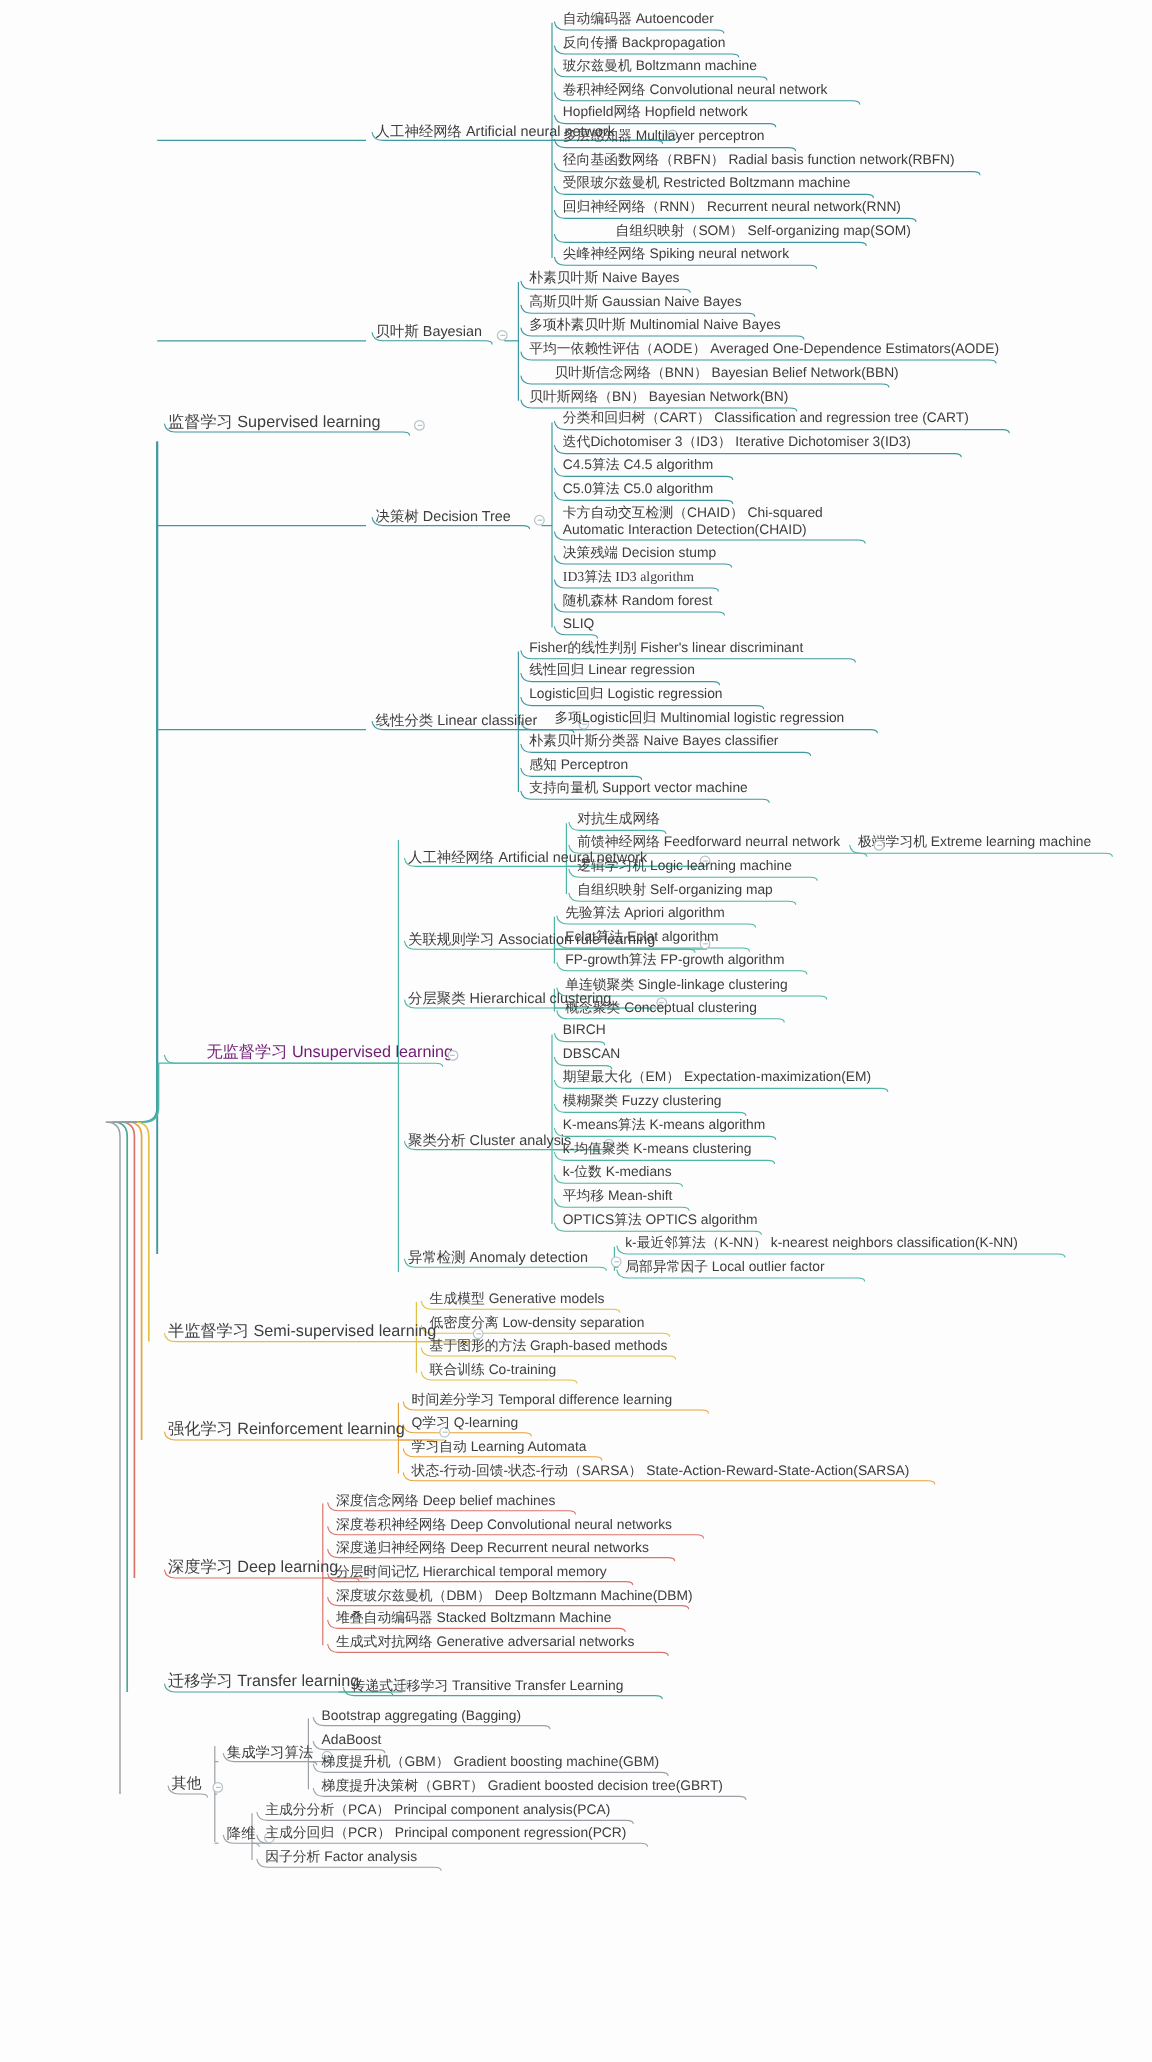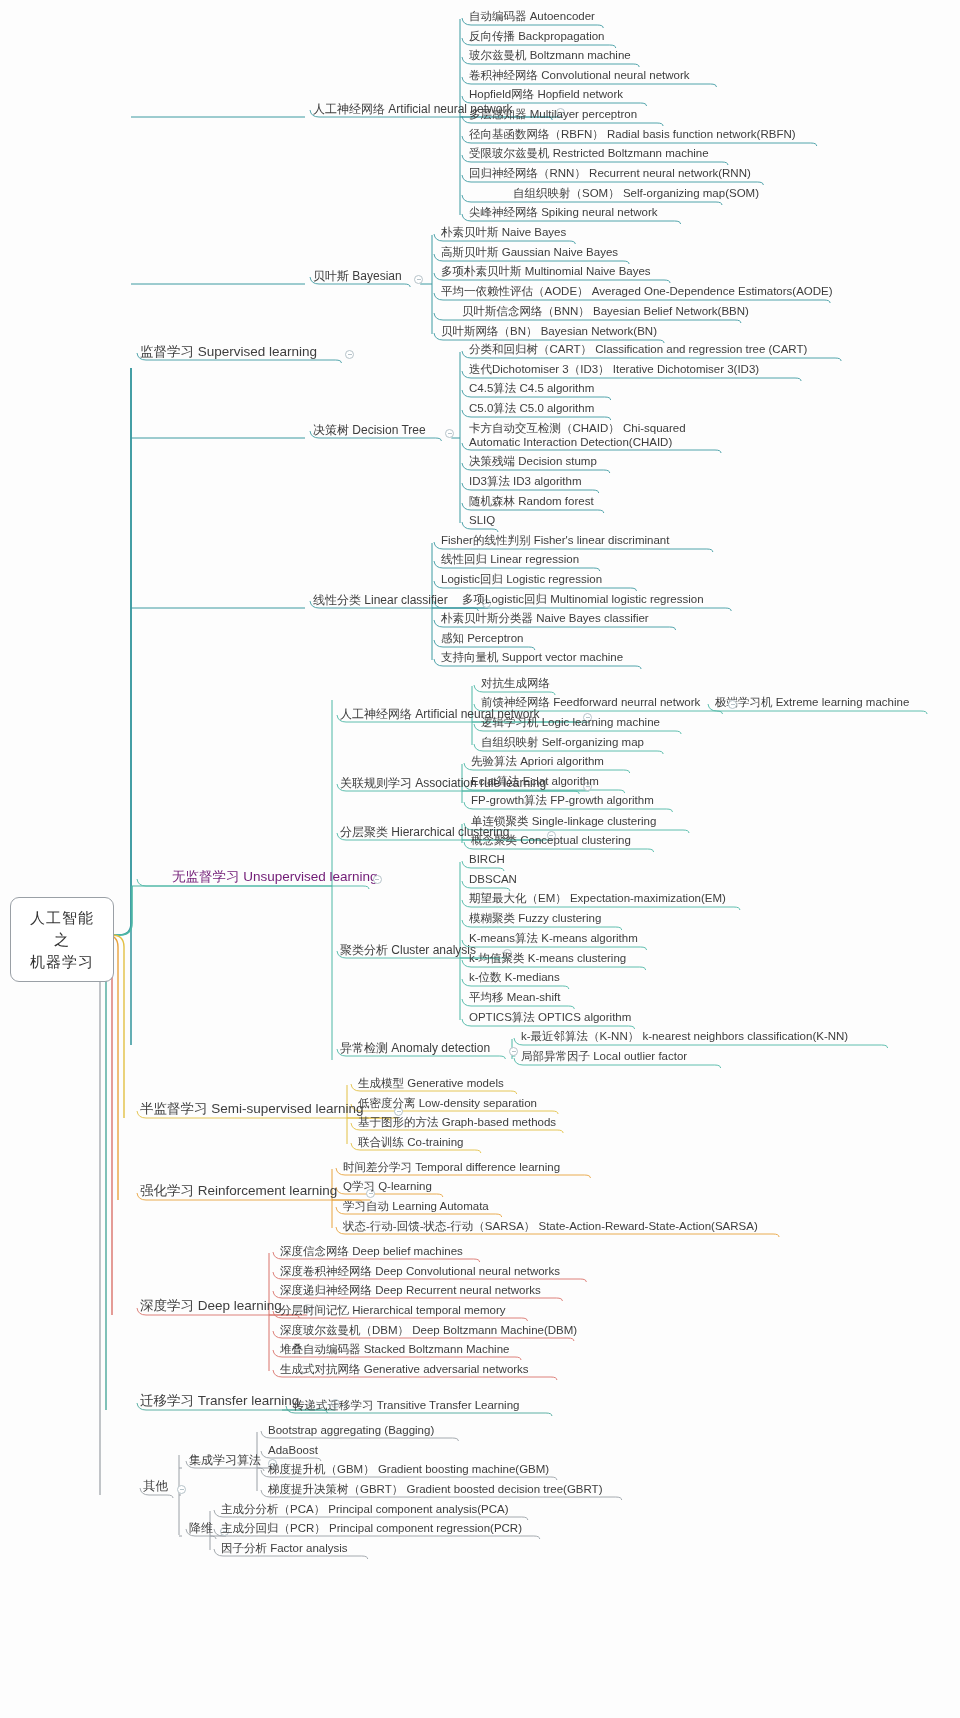--- a/index.html
+++ b/index.html
@@ -213,25 +213,20 @@
       <path d="M261,1470 Q262,1477 270,1477 L550.8199999999999,1477 Q556.8199999999999,1477 556.8199999999999,1480" fill="none" stroke="#9aa0a6" stroke-width="0.9"></path>
       <path d="M261,1490 Q262,1497 270,1497 L615.6800000000001,1497 Q621.6800000000001,1497 621.6800000000001,1500" fill="none" stroke="#9aa0a6" stroke-width="0.9"></path>
       <path d="M186,1529 Q187,1536 195,1536 L210,1536 Q216,1536 216,1539" fill="none" stroke="#9aa0a6" stroke-width="0.9"></path>
       <path d="M179,1536 L182,1536 Q182,1536 182,1536 L182,1536" fill="none" stroke="#9aa0a6" stroke-width="1"></path>
       <path d="M210,1511 L210,1550" fill="none" stroke="#9aa0a6" stroke-width="1"></path>
       <path d="M226,1536 L210,1536 Q210,1536 210,1536 L210,1536" fill="none" stroke="#9aa0a6" stroke-width="1"></path>
       <path d="M214,1510 Q215,1517 223,1517 L521.76,1517 Q527.76,1517 527.76,1520" fill="none" stroke="#9aa0a6" stroke-width="0.9"></path>
       <path d="M214,1529 Q215,1536 223,1536 L533.72,1536 Q539.72,1536 539.72,1539" fill="none" stroke="#9aa0a6" stroke-width="0.9"></path>
       <path d="M214,1549 Q215,1556 223,1556 L361.68000000000006,1556 Q367.68000000000006,1556 367.68000000000006,1559" fill="none" stroke="#9aa0a6" stroke-width="0.9"></path>
     </svg>
-  <div id="root-node" style="left: 10px; top: 897px; width: 104px; border-color: rgb(154, 160, 166);">
-      <div>人工智能</div>
-      <div>之</div>
-      <div>机器学习</div>
-    </div>
   <div id="nodes-layer">
       <div class="node lv1" style="left: 137px; top: 343px; color: rgb(61, 61, 61);">监督学习 Supervised learning</div>
       <div class="toggle" style="left: 345.4px; top: 350px;"></div>
       <div class="node lv2" style="left: 310px; top: 101px; color: rgb(61, 61, 61);">人工神经网络 Artificial neural network</div>
       <div class="toggle" style="left: 556.24px; top: 108px;"></div>
       <div class="node lv3" style="left: 466px; top: 8px; color: rgb(61, 61, 61);">自动编码器 Autoencoder</div>
       <div class="node lv3" style="left: 466px; top: 28px; color: rgb(61, 61, 61);">反向传播 Backpropagation</div>
       <div class="node lv3" style="left: 466px; top: 47px; color: rgb(61, 61, 61);">玻尔兹曼机 Boltzmann machine</div>
       <div class="node lv3" style="left: 466px; top: 67px; color: rgb(61, 61, 61);">卷积神经网络 Convolutional neural network</div>
       <div class="node lv3" style="left: 466px; top: 86px; color: rgb(61, 61, 61);">Hopfield网络 Hopfield network</div>
@@ -250,21 +245,21 @@
       <div class="node lv3" style="left: 438px; top: 303px; color: rgb(61, 61, 61); margin-left: 21px;">贝叶斯信念网络（BNN） Bayesian Belief Network(BBN)</div>
       <div class="node lv3" style="left: 438px; top: 323px; color: rgb(61, 61, 61);">贝叶斯网络（BN） Bayesian Network(BN)</div>
       <div class="node lv2" style="left: 310px; top: 422px; color: rgb(61, 61, 61);">决策树 Decision Tree</div>
       <div class="toggle" style="left: 445.36px; top: 429px;"></div>
       <div class="node lv3" style="left: 466px; top: 341px; color: rgb(61, 61, 61);">分类和回归树（CART） Classification and regression tree (CART)</div>
       <div class="node lv3" style="left: 466px; top: 361px; color: rgb(61, 61, 61);">迭代Dichotomiser 3（ID3） Iterative Dichotomiser 3(ID3)</div>
       <div class="node lv3" style="left: 466px; top: 380px; color: rgb(61, 61, 61);">C4.5算法 C4.5 algorithm</div>
       <div class="node lv3" style="left: 466px; top: 400px; color: rgb(61, 61, 61);">C5.0算法 C5.0 algorithm</div>
       <div class="node lv3 wrap" style="left: 466px; top: 420px; color: rgb(61, 61, 61); width: 255px;">卡方自动交互检测（CHAID） Chi-squared Automatic Interaction Detection(CHAID)</div>
       <div class="node lv3" style="left: 466px; top: 453px; color: rgb(61, 61, 61);">决策残端 Decision stump</div>
-      <div class="node lv3" style="left: 466px; top: 473px; color: rgb(61, 61, 61);">ID3算法 ID3 algorithm</div>
+      <div class="node lv3" style="left: 466px; top: 473px; color: rgb(61, 61, 61); font-family: Liberation Serif, serif;">ID3算法 ID3 algorithm</div>
       <div class="node lv3" style="left: 466px; top: 493px; color: rgb(61, 61, 61);">随机森林 Random forest</div>
       <div class="node lv3" style="left: 466px; top: 512px; color: rgb(61, 61, 61);">SLIQ</div>
       <div class="node lv2" style="left: 310px; top: 592px; color: rgb(61, 61, 61);">线性分类 Linear classifier</div>
       <div class="toggle" style="left: 482.32px; top: 599px;"></div>
       <div class="node lv3" style="left: 438px; top: 532px; color: rgb(61, 61, 61);">Fisher的线性判别 Fisher's linear discriminant</div>
       <div class="node lv3" style="left: 438px; top: 551px; color: rgb(61, 61, 61);">线性回归 Linear regression</div>
       <div class="node lv3" style="left: 438px; top: 571px; color: rgb(61, 61, 61);">Logistic回归 Logistic regression</div>
       <div class="node lv3" style="left: 438px; top: 591px; color: rgb(61, 61, 61); padding-left: 24px;">多项Logistic回归 Multinomial logistic regression</div>
       <div class="node lv3" style="left: 438px; top: 610px; color: rgb(61, 61, 61);">朴素贝叶斯分类器 Naive Bayes classifier</div>
       <div class="node lv3" style="left: 438px; top: 630px; color: rgb(61, 61, 61);">感知 Perceptron</div>

